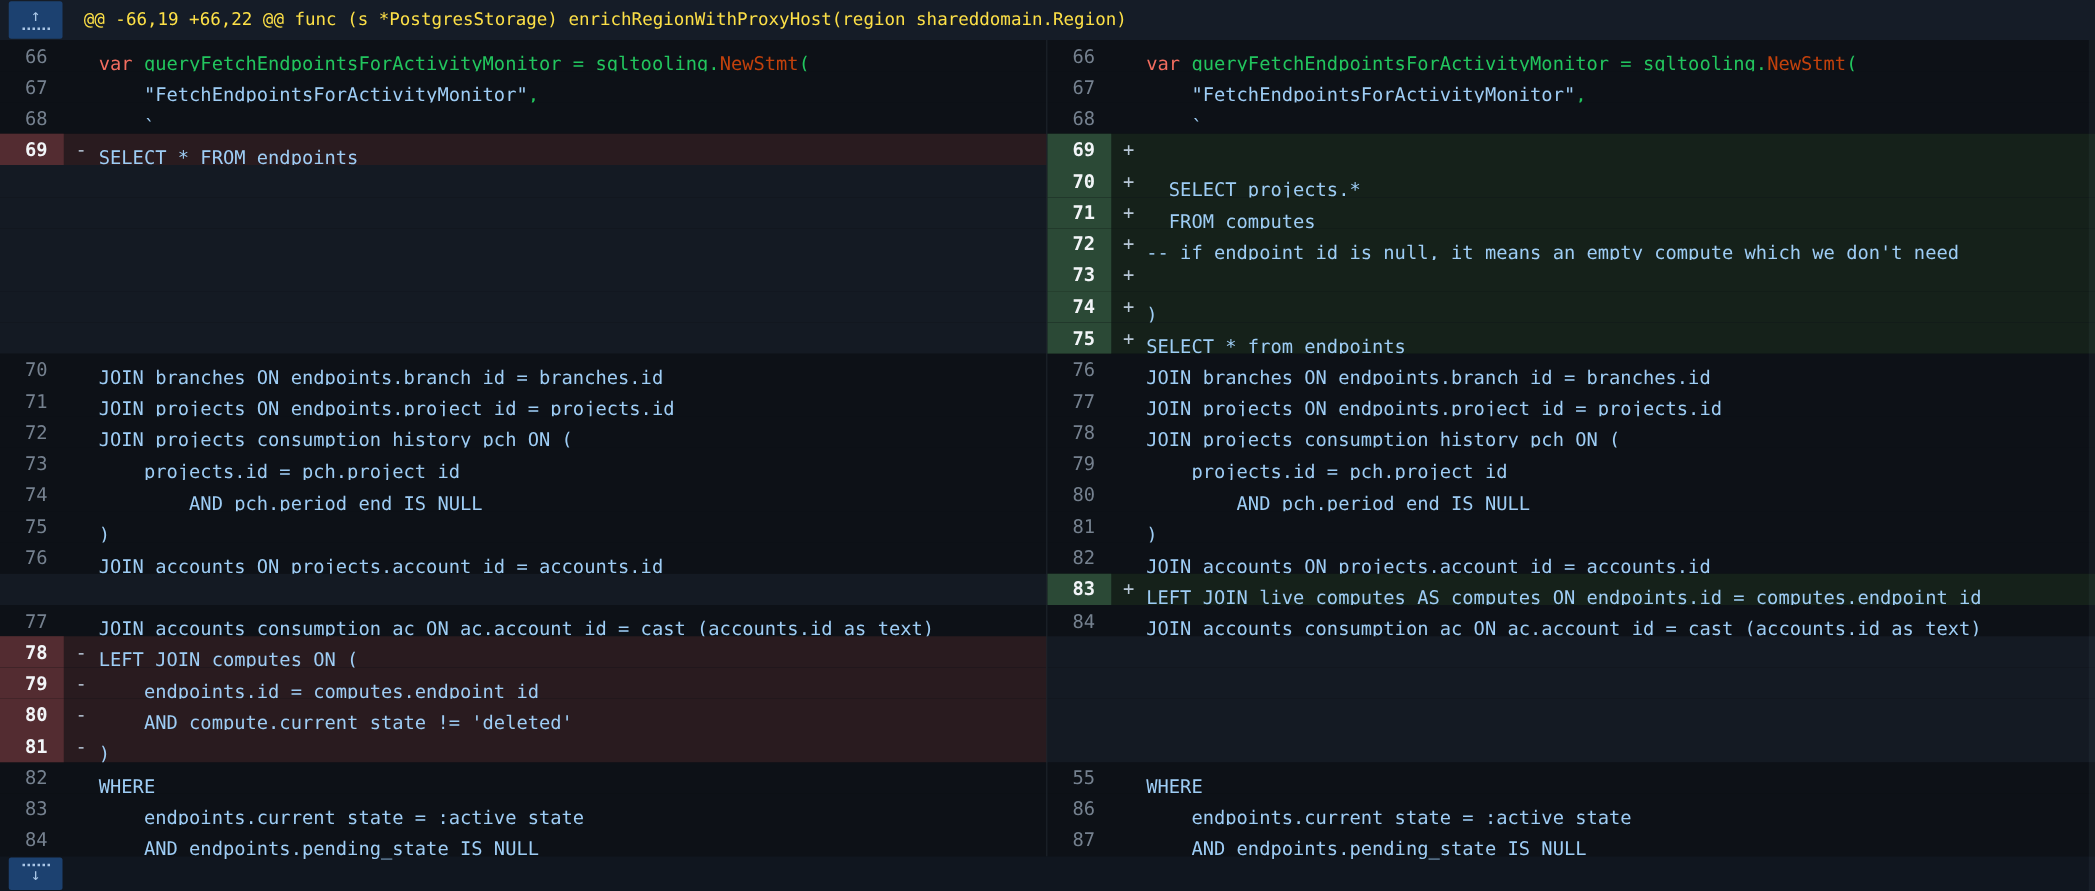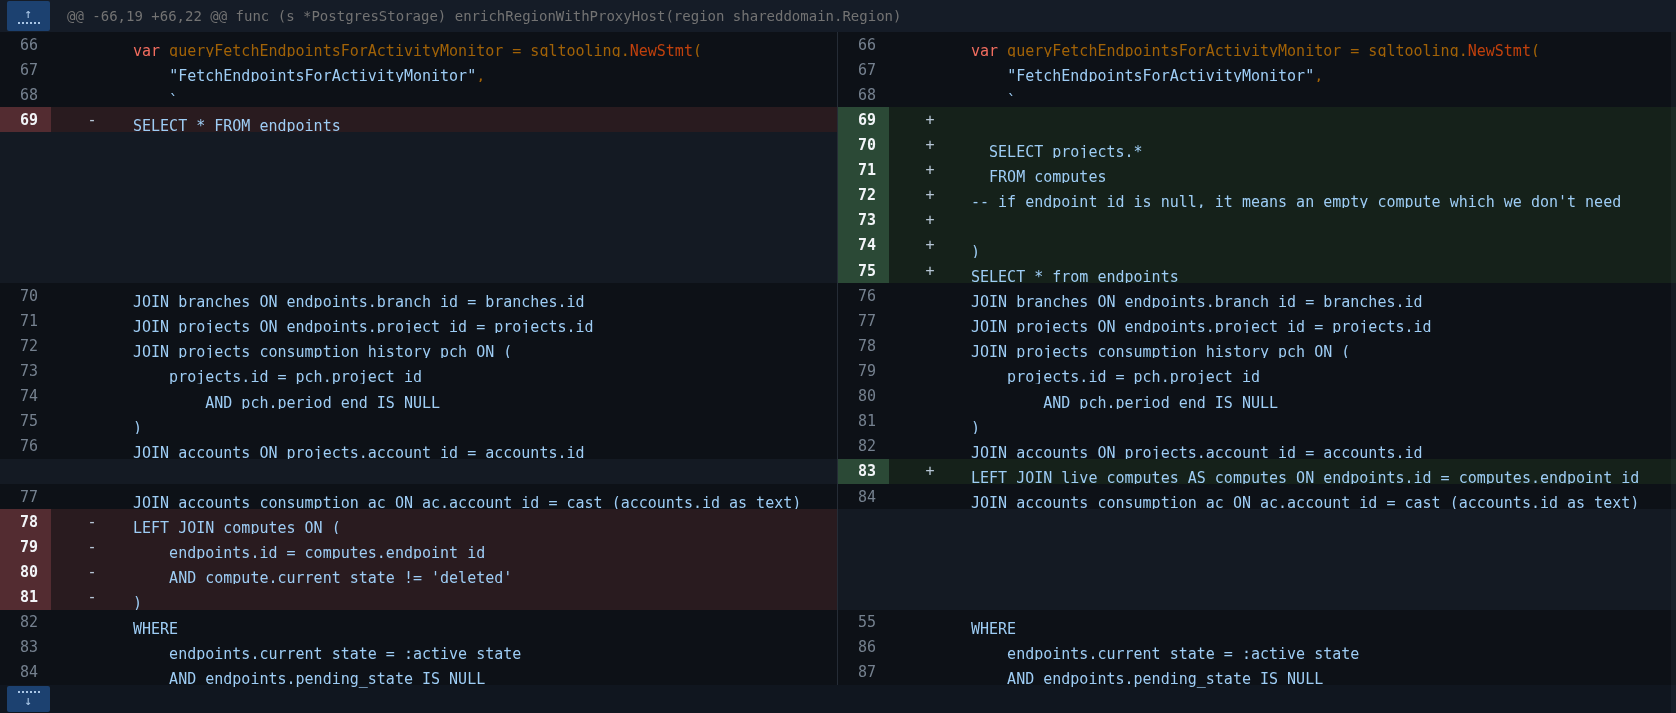--- a/index.html
+++ b/index.html
@@ -14,42 +14,42 @@
     display:flex; align-items:center;
   }
   .expand-btn {
     width:43px; height:30px; margin-left:7px; background:#1c4170;
     border:none; border-radius:2px; cursor:pointer;
     display:flex; flex-direction:column; align-items:center; justify-content:center;
   }
   .expand-btn .arrow { color:#a9c6e6; font-size:13px; line-height:12px; font-family:"DejaVu Sans Mono",monospace; }
   .expand-btn .dots  { width:22px; border-top:2px dotted #a9c6e6; margin:2px 0 0 0; }
   .expand-btn.down .dots { margin:0 0 2px 0; }
-  .hunk-text { color:#737373; font-size:14px; margin-left:17px; white-space:pre; }
+  .hunk-text { color:#fde047; font-size:14px; margin-left:17px; white-space:pre; }
 
   
   .diff { display:flex; height:653px; width:100%; }
   .pane { width:838px; display:flex; flex-direction:column; }
   .pane.left { border-right:1px solid #252c36; }
-  .row { flex:1 1 0; display:flex; align-items:stretch; background:#0d1117; min-height:0;gap:27px; }
+  .row { flex:1 1 0; display:flex; align-items:stretch; background:#0d1117; min-height:0; }
   .row.spacer { background:#141a23; }
   .row.del { background:#291b1f; }
   .row.add { background:#15211a; }
   .num {
     width:51px; color:#75818f; font-size:15px;
     display:flex; align-items:center; justify-content:flex-end; padding-right:13px;
   }
   .row.del .num { background:#532c31; color:#f2f5f8; font-weight:bold; }
   .row.add .num { background:#2b4936; color:#f2f5f8; font-weight:bold; }
   .sign {
     width:28px; color:#b6c6d6; font-size:15px;
     display:flex; align-items:center; justify-content:center;
   }
   .code { display:flex; align-items:center; white-space:pre; font-size:15px;margin-top:13px; }
-  .code .plain { color:#a16207; }
+  .code .plain { color:#22c55e; }
   .code .str   { color:#9ecdf5; }
   .code .kw    { color:#f26d5f; }
   .code .fn    { color:#c2410c; }
 
   
   .bottom-bar {
     height:28px; width:100%; background:#10161f;
     display:flex; align-items:center;
   }
   .bottom-bar .expand-btn { height:26px; }

